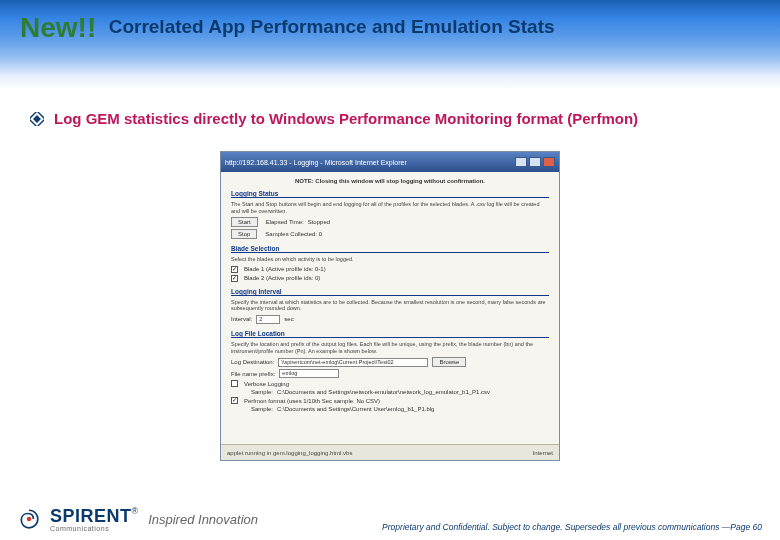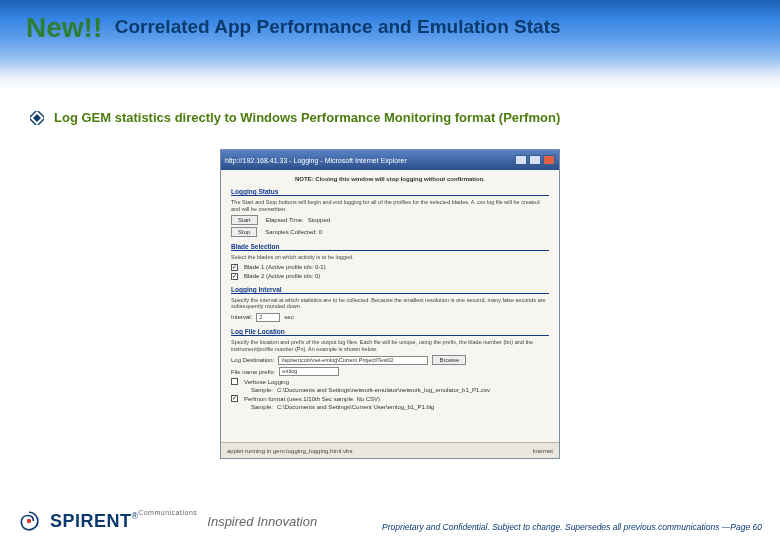--- a/index.html
+++ b/index.html
@@ -8,21 +8,21 @@
     height: 540px;
     font-family: Arial, sans-serif;
     background: #fff;
     position: relative;
     overflow: hidden;
   }
   .header-band {
     height: 90px;
     background: linear-gradient(180deg, #1a5fb4 0%, #3584e4 20%, #62a0ea 45%, #99c1f1 65%, #e8f0fc 85%, #ffffff 100%);
     position: relative;
-    padding: 12px 26px 0 26px;
+    padding: 12px 26px 0 20px;
   }
   .title-new {
     font-family: Verdana, sans-serif;
     font-size: 28px;
     font-weight: bold;
     color: #2e7d32;
     display: inline-block;
     margin-right: 8px;
   }
   .title-rest {
@@ -37,23 +37,23 @@
     display: flex;
     align-items: center;
     padding: 20px 30px 0 30px;
   }
   .bullet-icon {
     width: 14px; height: 14px;
     margin-right: 10px;
     flex-shrink: 0;
   }
   .bullet-text {
-    font-size: 13px;
-    font-weight: bold;
-    color: #4d7c0f;
+    font-size: 15px;
+    font-weight: bold;
+    color: #be185d;
   }
   .screenshot-wrap {
     margin: 24px auto 0 auto;
     width: 340px;
     height: 310px;
     border: 1px solid #7a8fa6;
     background: linear-gradient(#4b6fa8,#4b6fa8) 0 0/100% 20px no-repeat, #f6f5ef;
     font-size: 6px;
     color: #333;
     position: relative;
@@ -110,21 +110,21 @@
   .footer {
     position: absolute;
     bottom: 8px;
     left: 0; right: 0;
     padding: 0 18px;
     display: flex;
     align-items: flex-end;
     justify-content: space-between;
   }
   .logo-block { display:flex; align-items:center; gap:10px;}
-  .spirent-logo { display:flex; }
+  .spirent-logo { display:flex; flex-direction:column; }
   .spirent-name { font-family: Verdana, sans-serif; font-size:18px; font-weight:bold; color:#0b3a6f; letter-spacing:0.5px;}
   .spirent-sub { font-size:7px; color:#666; letter-spacing:0.5px; margin-top:-2px;}
   .swirl { width:22px; height:22px; }
   .tagline { font-size:13px; font-style:italic; color:#666; }
   .footer-text { font-size:8.5px; font-style:italic; color:#0b3a6f; }
 </style>
 </head>
 <body>
 
 <div class="header-band">

